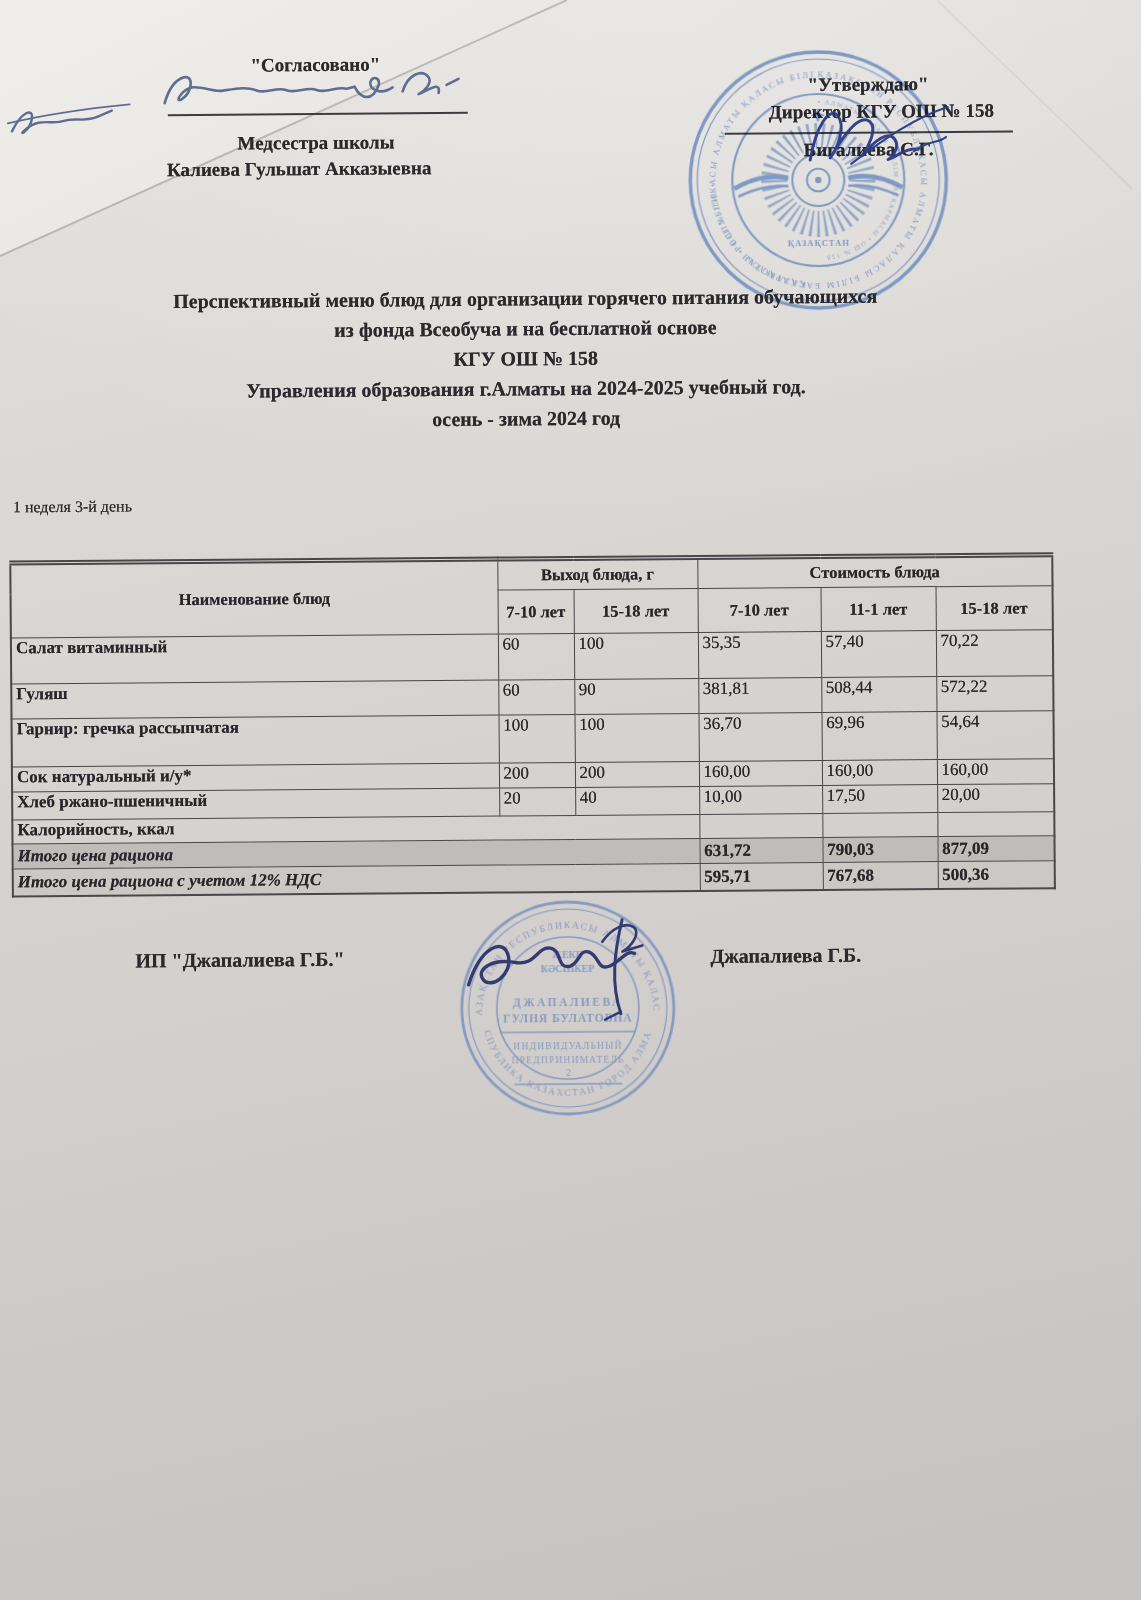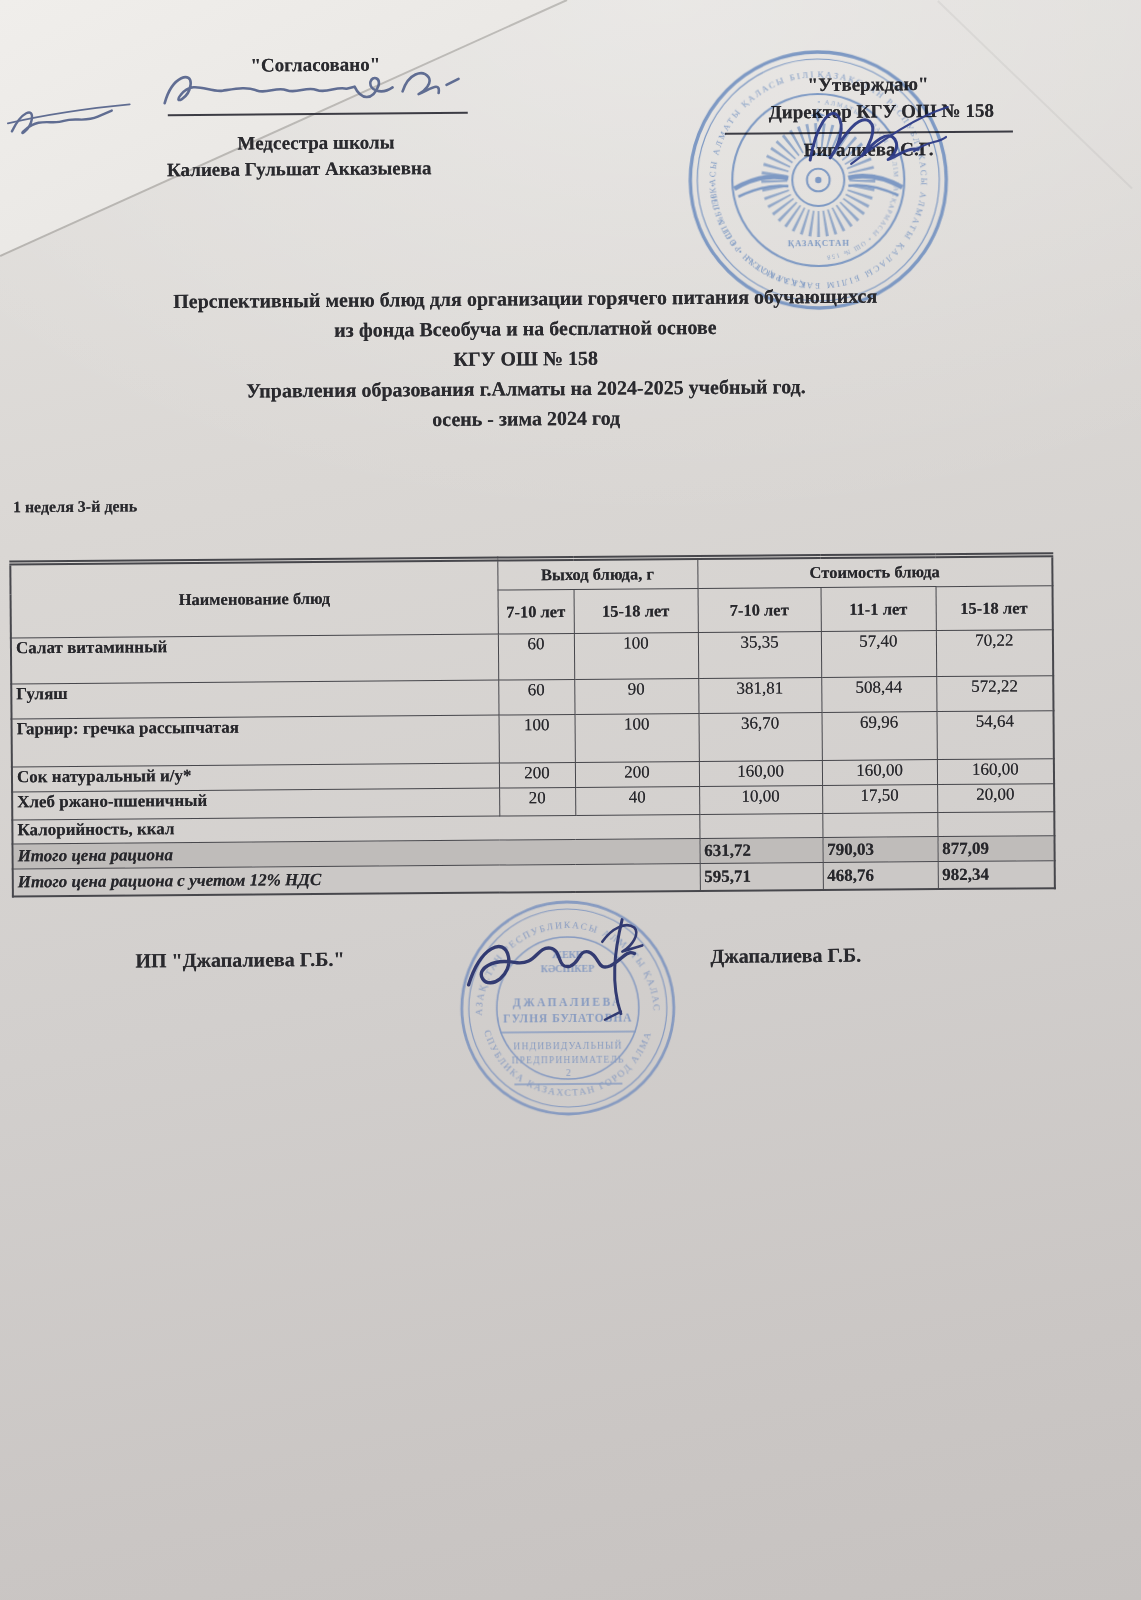--- a/index.html
+++ b/index.html
@@ -38,40 +38,40 @@
   .sig-ip{left:450px;top:912px;color:#27306b;opacity:.93;}
 
   .stamp{position:absolute;mix-blend-mode:multiply;}
   .stamp-school{left:682px;top:42px;color:#7593c1;opacity:.92;filter:blur(.5px);}
   .stamp-ip{left:450px;top:893px;color:#8398c0;opacity:.95;filter:blur(.45px);}
   .stamp text{fill:currentColor;font-family:"Liberation Serif",serif;}
 
   
   .title{position:absolute;left:0;top:283px;width:1056px;text-align:center;
     font-size:20px;font-weight:bold;line-height:30px;}
-  .day-label{position:absolute;left:14px;top:494px;font-size:16px;font-weight:bold;}
+  .day-label{position:absolute;left:14px;top:494px;font-size:16px;font-weight:normal;}
 
   
   table.menu{position:absolute;left:10px;top:556px;width:1042px;border-collapse:collapse;
     table-layout:fixed;font-size:17px;color:#27272b;}
   table.menu td{border:1.6px solid #47474c;padding:0 4px;overflow:hidden;}
   table.menu{border:2.5px solid #47474c;border-top:5px double #47474c;}
   td.th{font-weight:bold;text-align:center;vertical-align:middle;font-size:16.5px;}
   tr.h1{height:31px;}
   tr.h2{height:44px;}
   tr.r-tall{height:46px;}
   tr.r-mid{height:35px;}
   tr.r-tall2{height:48px;}
   tr.r-short{height:25px;}
   tr.r-short2{height:28px;}
   tr.r-cal{height:24px;}
   tr.r-tot{height:25px;background:#bfbcba;}
   tr.r-vat{height:27px;background:#cbc8c6;}
   td.dname{text-align:left;vertical-align:top;padding:2px 4px 0 7px;font-weight:600;white-space:nowrap;}
-  td.num{text-align:center;vertical-align:top;padding-top:3px;margin-left:48px;}
+  td.num{text-align:left;vertical-align:top;padding-top:3px;margin-left:48px;}
   td.tlabel{font-style:italic;font-weight:bold;padding-left:7px;}
   td.tval{text-align:left;font-weight:bold;padding-right:5px;}
 
   
   .ip-label{position:absolute;left:133px;top:946px;font-size:20px;font-weight:bold;}
   .principal{position:absolute;left:708px;top:946px;font-size:20px;font-weight:bold;}
 </style>
 </head>
 <body>
 
@@ -222,22 +222,22 @@
         </tr>
         <tr class="r-tot">
           <td class="tlabel" colspan="3">Итого цена рациона</td>
           <td class="tval">631,72</td>
           <td class="tval">790,03</td>
           <td class="tval">877,09</td>
         </tr>
         <tr class="r-vat">
           <td class="tlabel" colspan="3">Итого цена рациона с учетом 12% НДС</td>
           <td class="tval">595,71</td>
-          <td class="tval">468,76</td>
-          <td class="tval">982,34</td>
+          <td class="tval">767,68</td>
+          <td class="tval">500,36</td>
         </tr>
       </tbody>
     </table>
 
     <div class="ip-label txt">ИП "Джапалиева Г.Б."</div>
     <div class="principal txt">Джапалиева Г.Б.</div>
 
     <svg class="stamp stamp-ip" width="230" height="230" viewBox="-115 -115 230 230">
       <defs>
         <path id="ip-top" d="M -86,6 A 86,86 0 0 1 86,6"></path>

